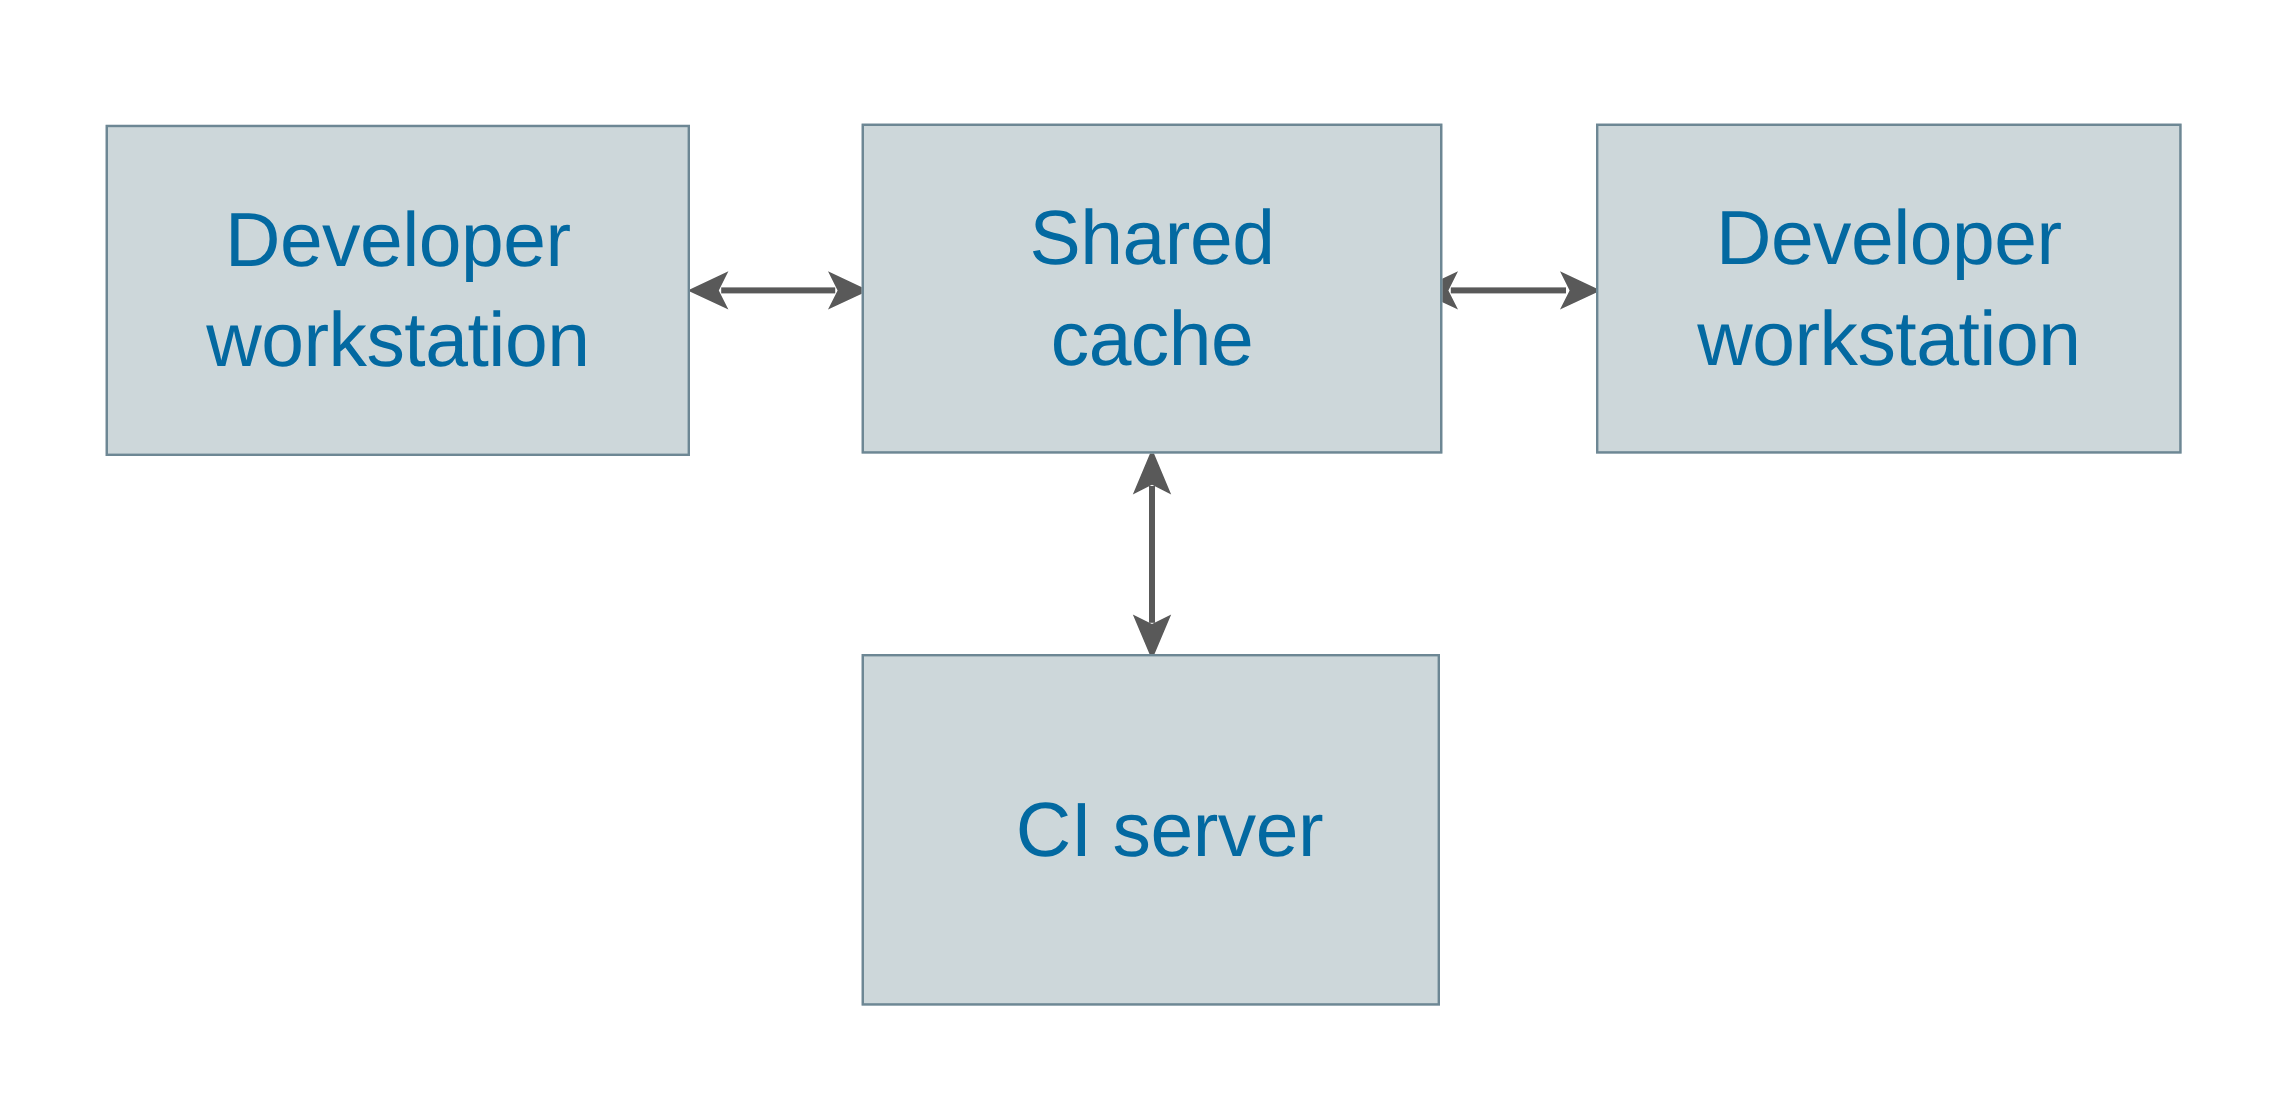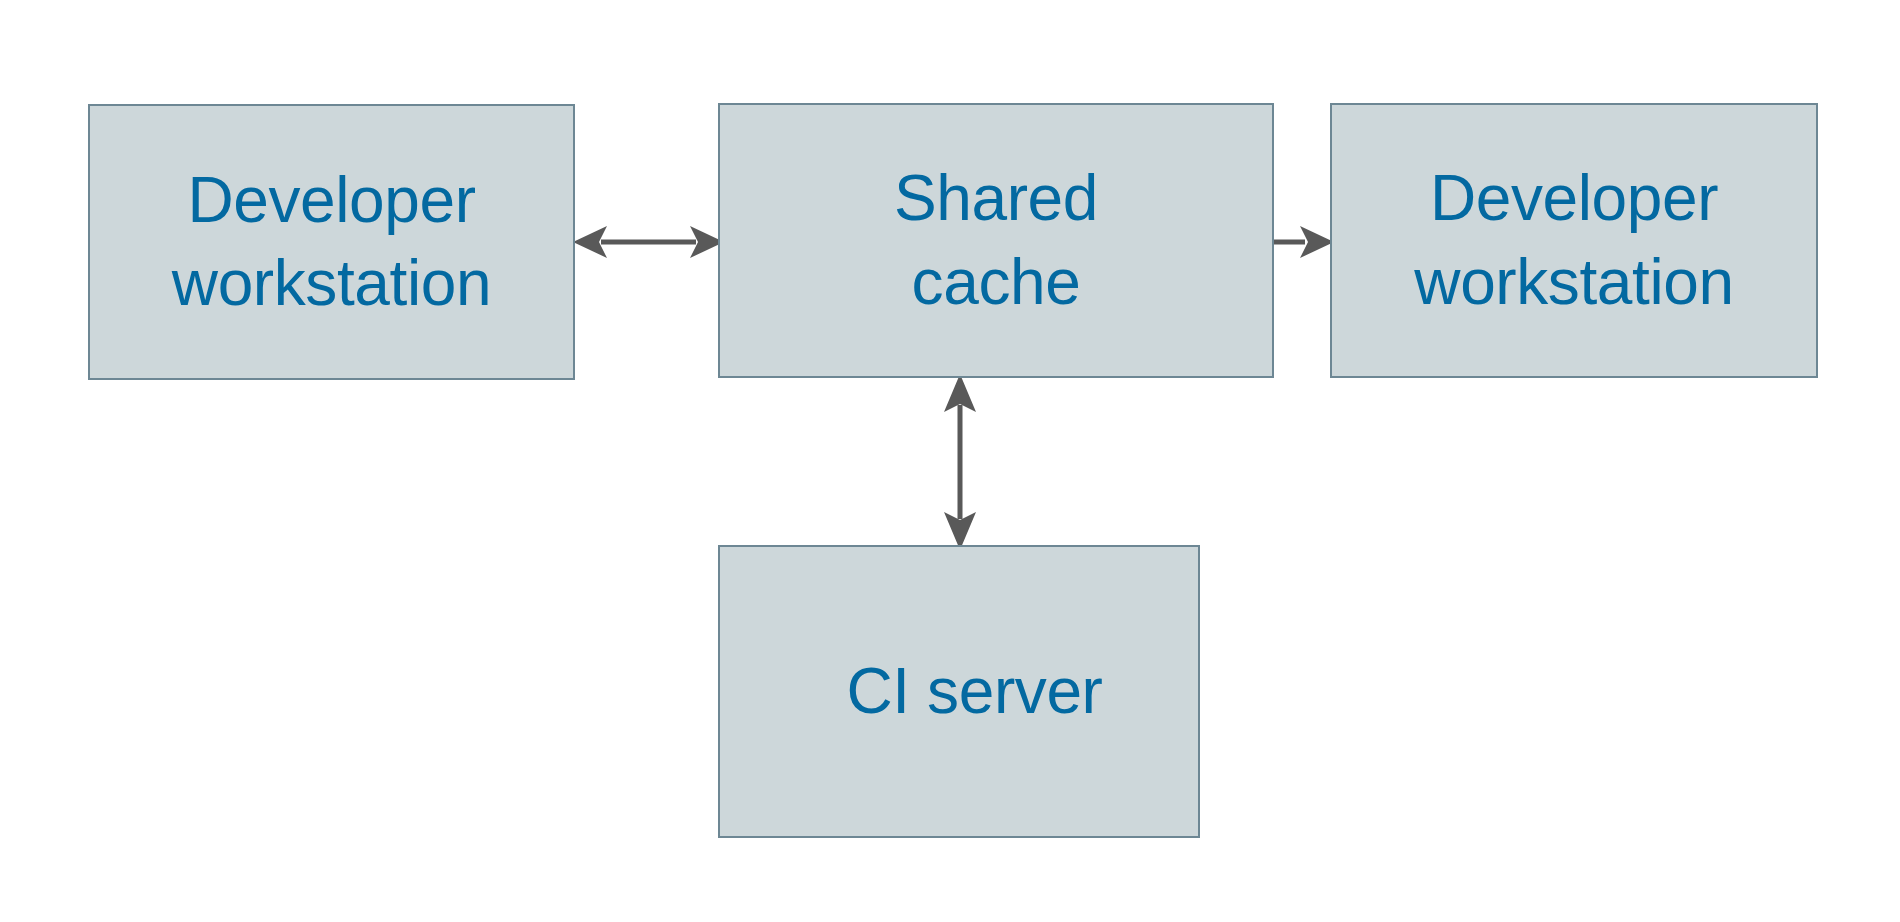--- a/index.html
+++ b/index.html
@@ -36,21 +36,21 @@
   }
   #node-dev-left {
     left: 88px;
     top: 104px;
     width: 487px;
     height: 276px;
   }
   #node-shared-cache {
     left: 718px;
     top: 103px;
-    width: 556px;
+    width: 484px;
     height: 275px;
   }
   #node-dev-right {
     left: 1330px;
     top: 103px;
     width: 488px;
     height: 275px;
   }
   #node-ci-server {
     left: 718px;

